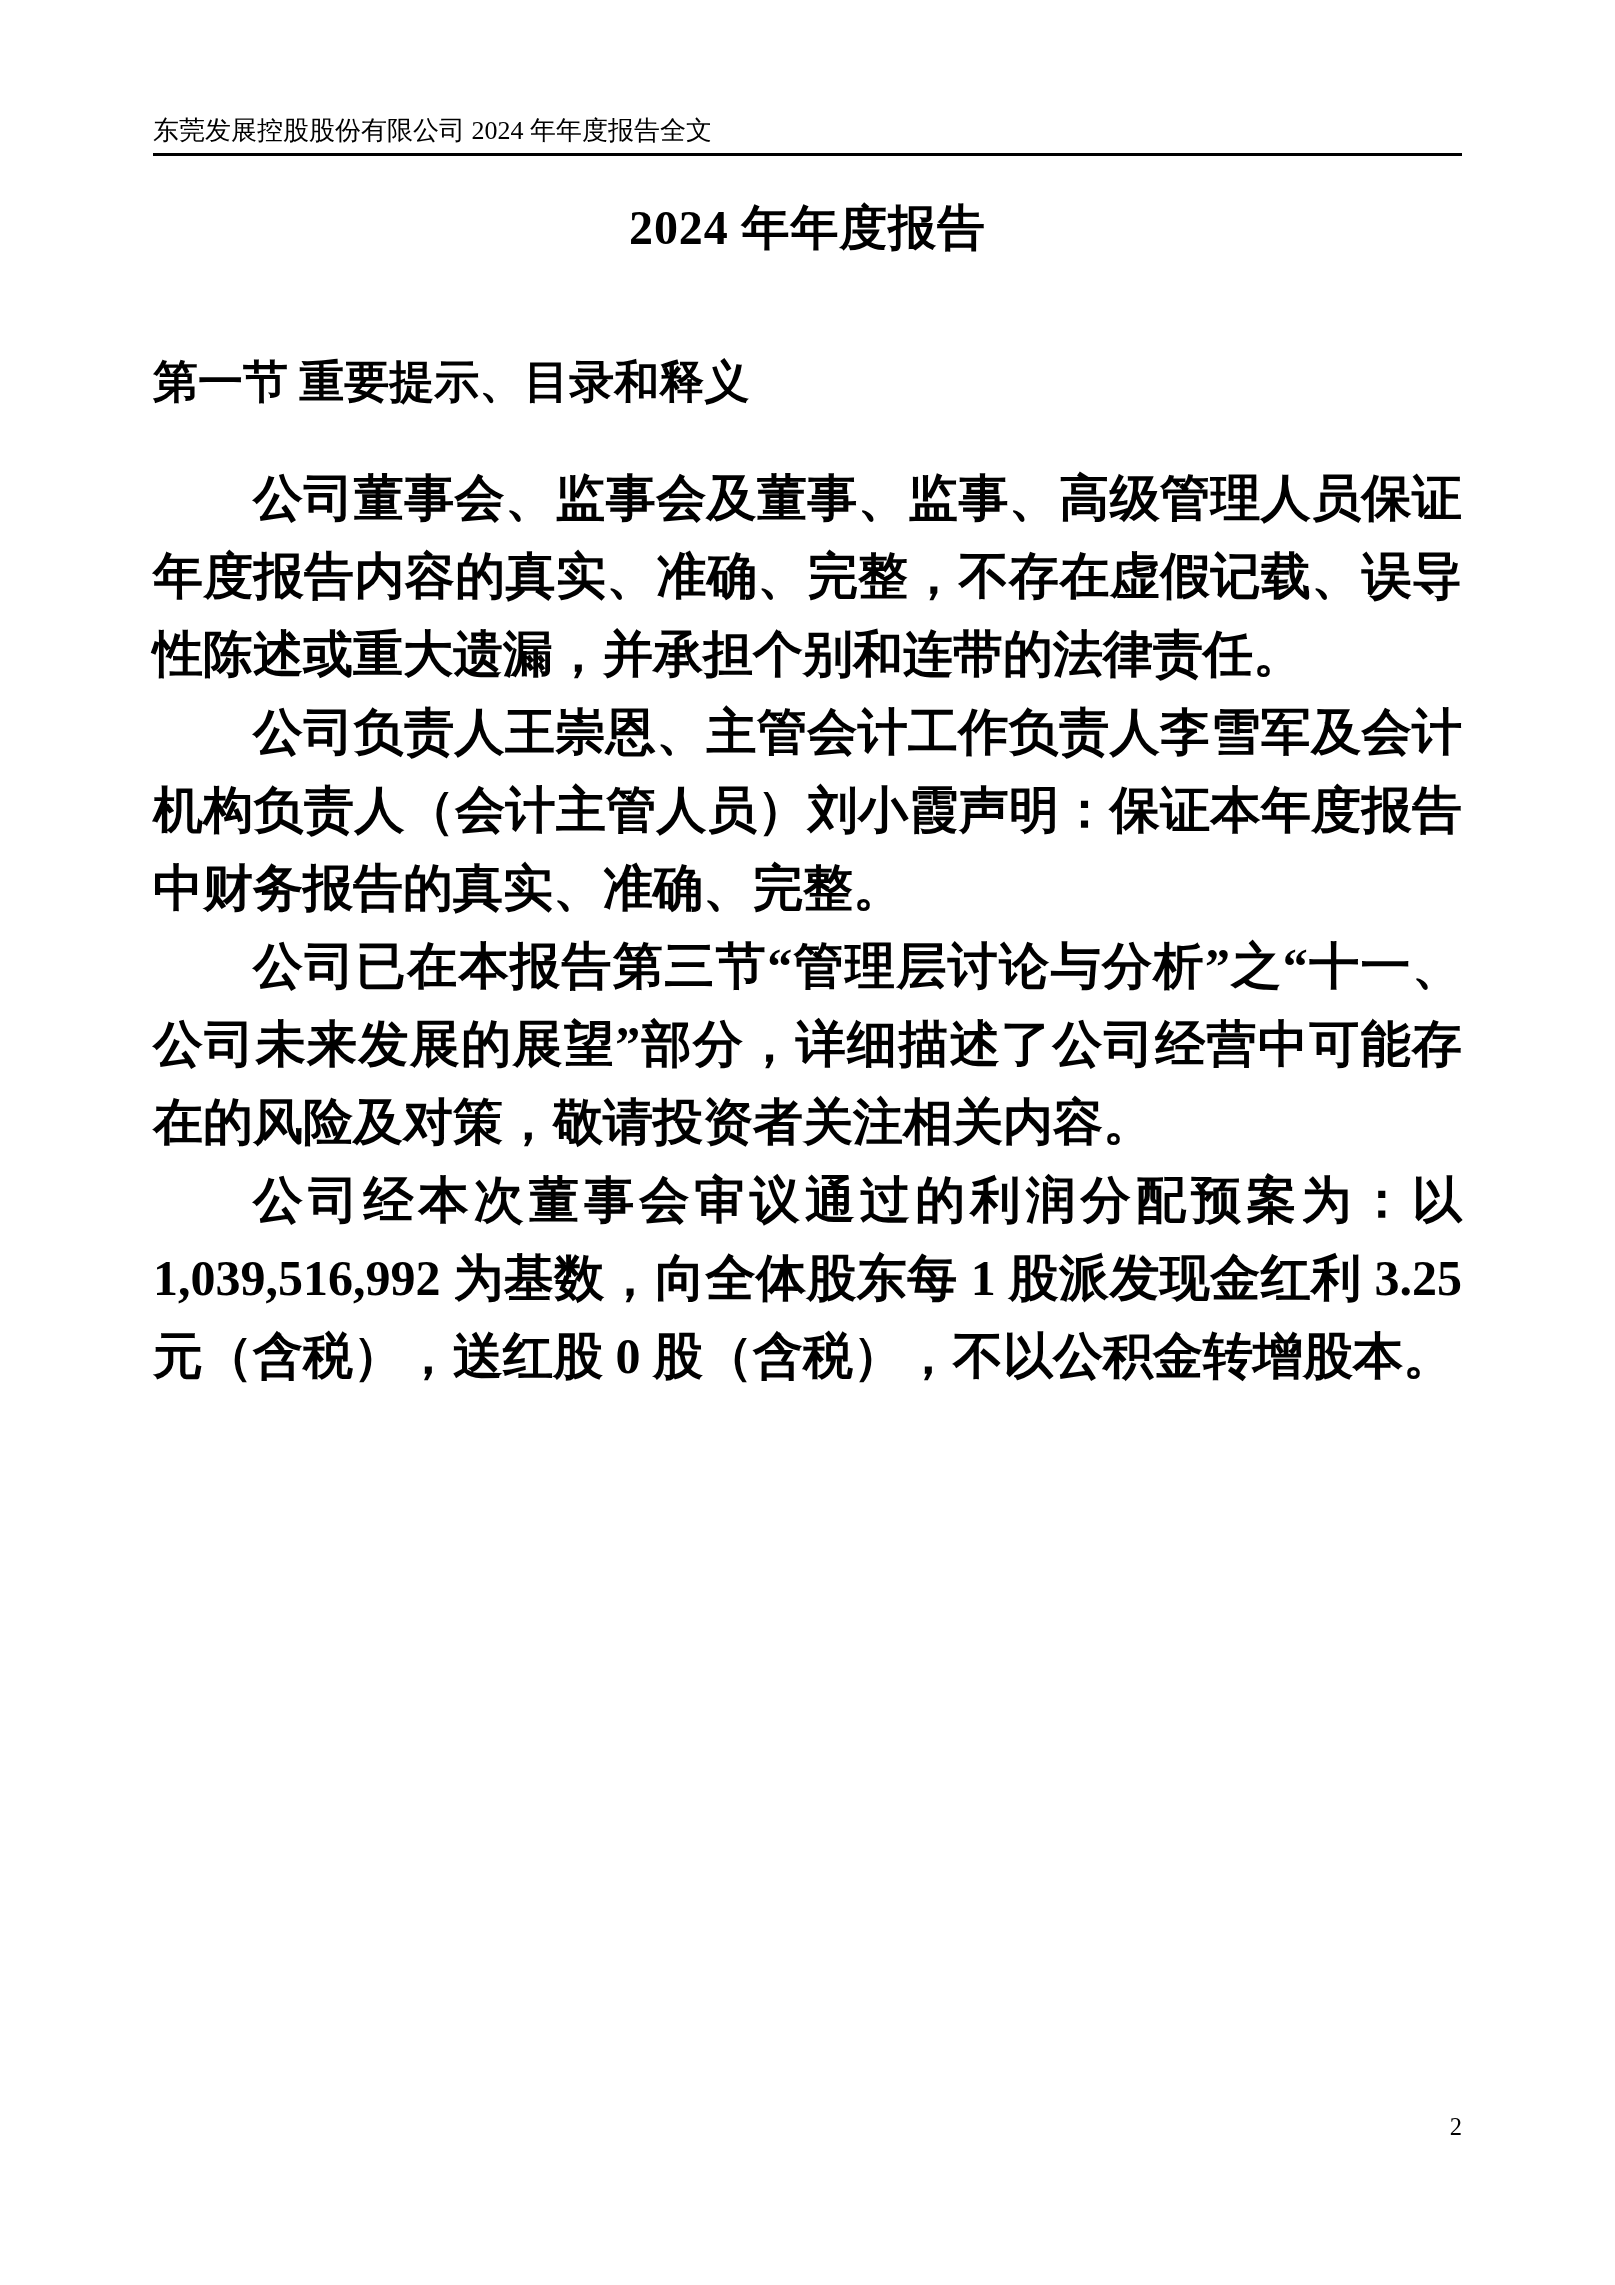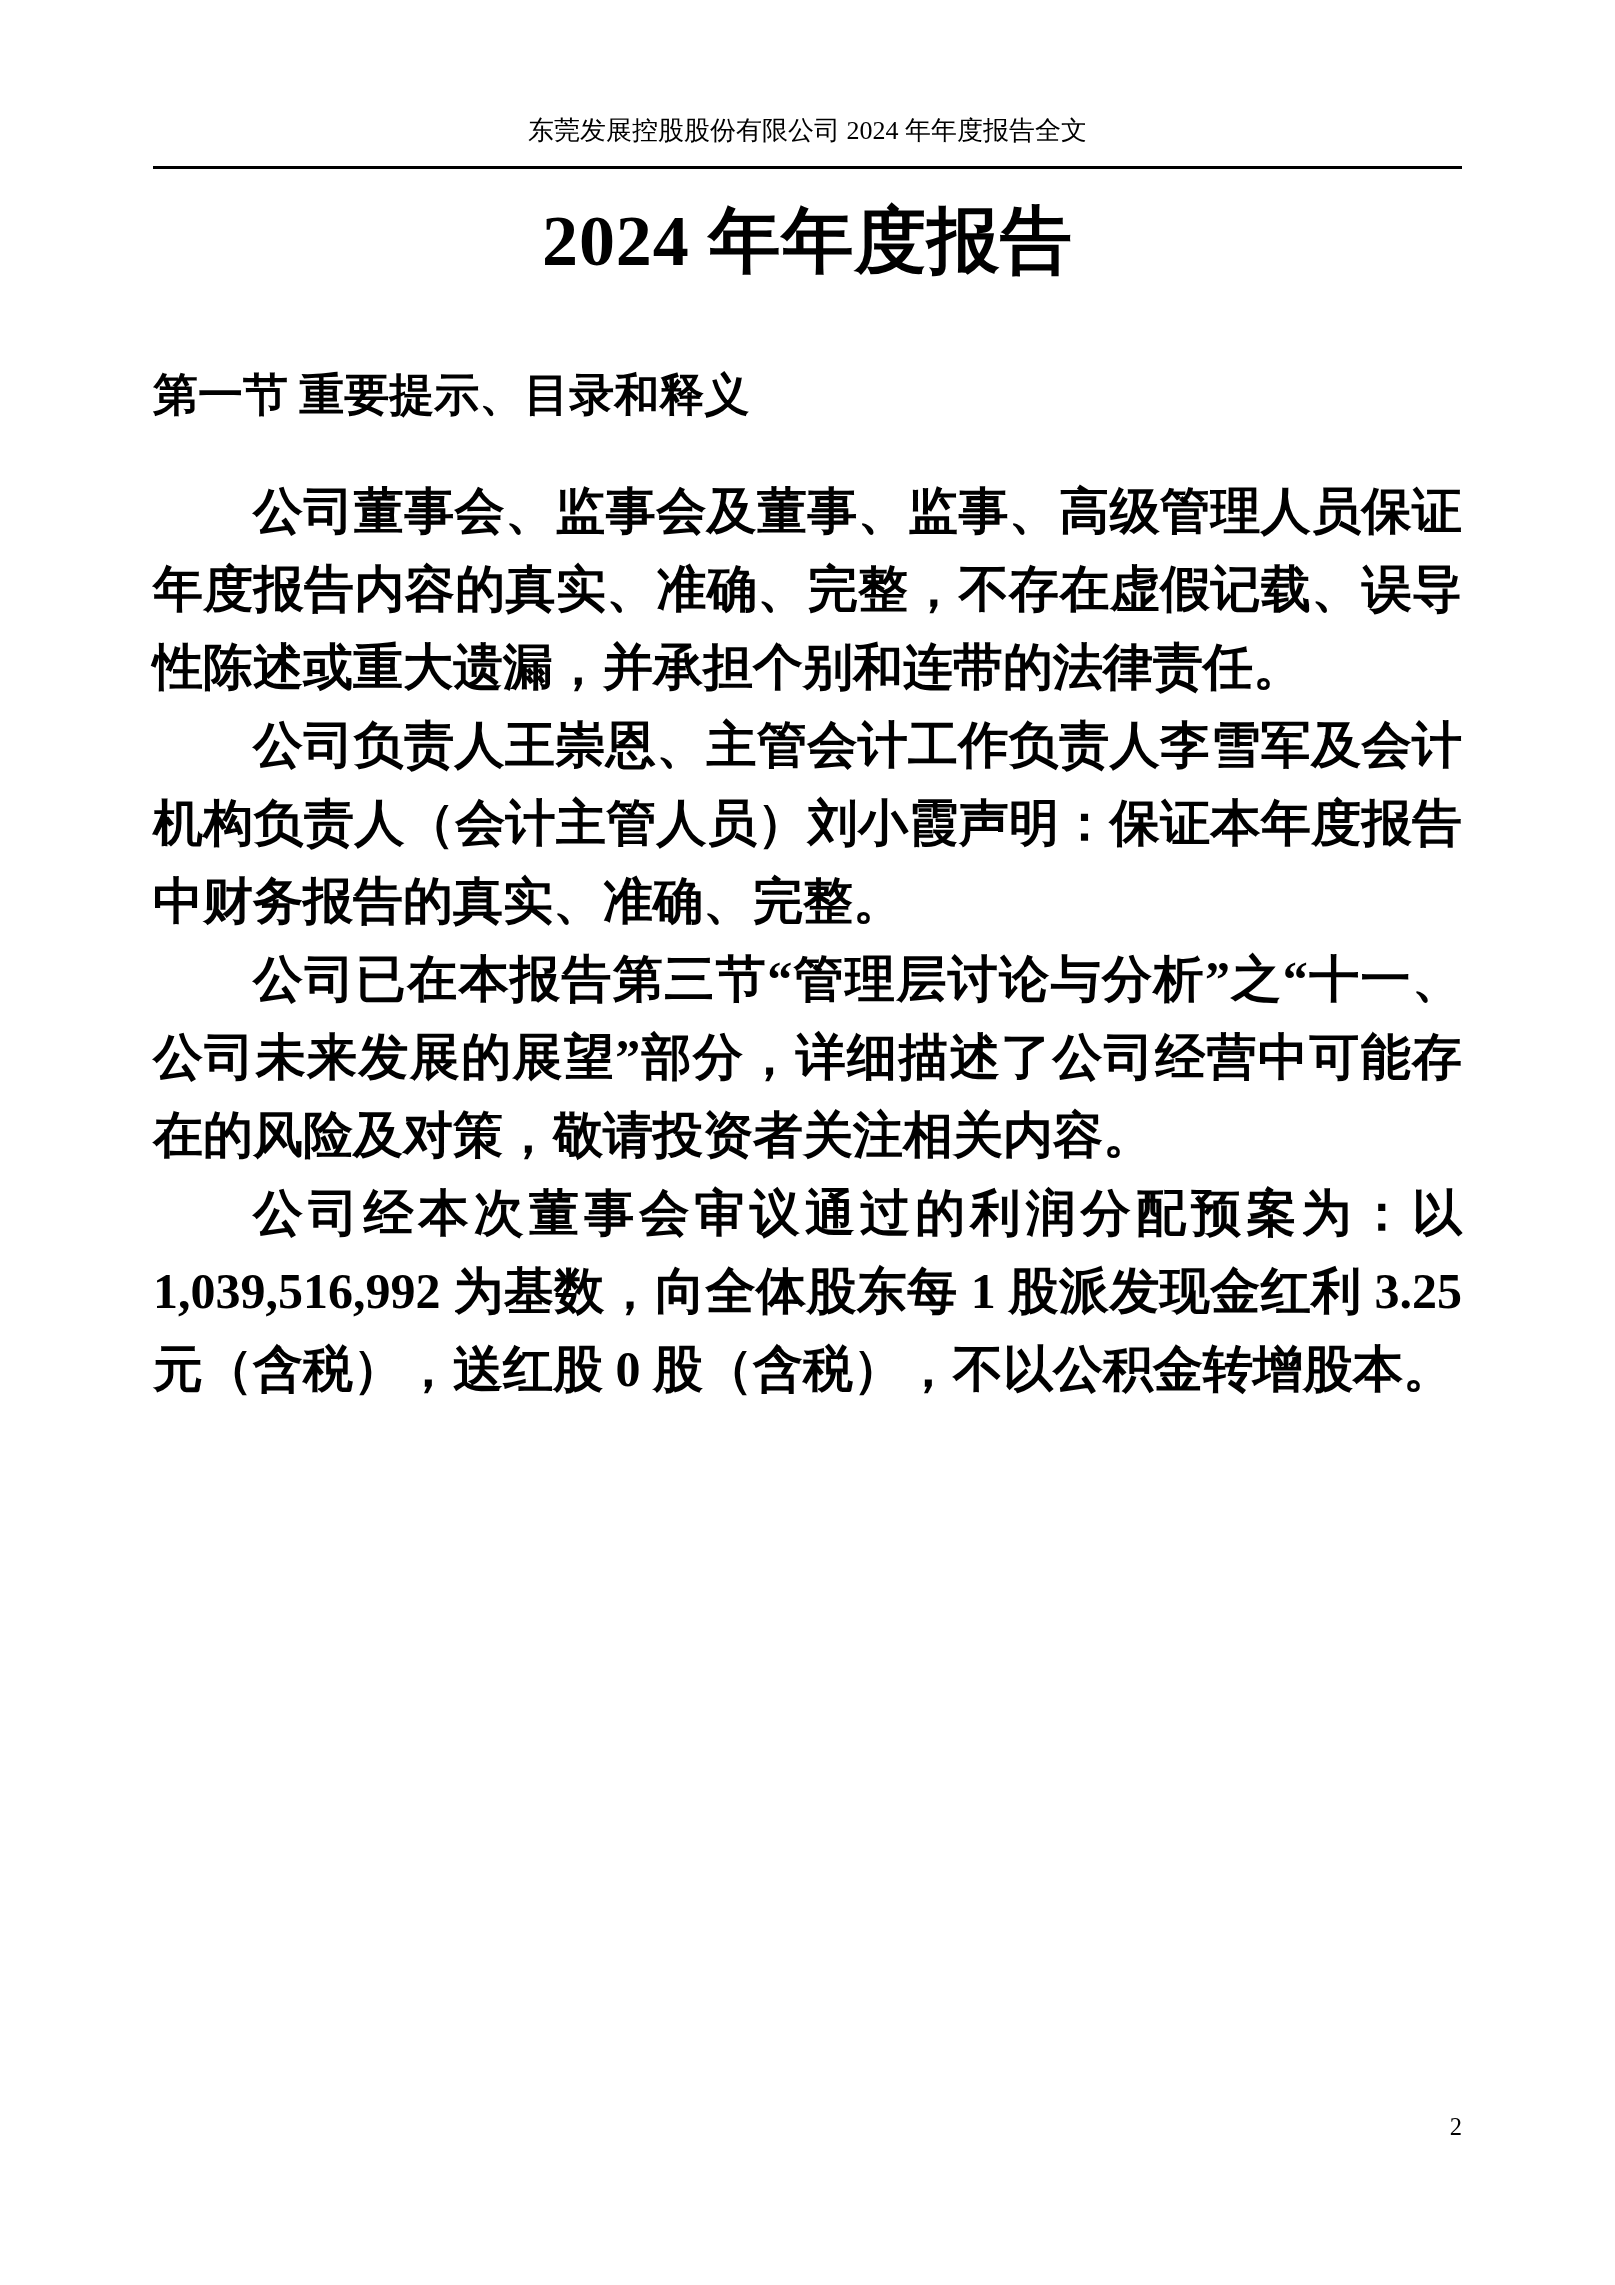--- a/index.html
+++ b/index.html
@@ -15,31 +15,31 @@
     color: #000000;
     font-family: "Liberation Serif", "DejaVu Serif", serif;
     overflow: hidden;
     box-sizing: border-box;
   }
   .content {
     padding: 0 154px 0 153px;
   }
   .doc-header {
     padding-top: 115px;
-    padding-bottom: 20px;
+    padding-bottom: 7px;
     border-bottom: 3.6px solid #000000;
-    text-align: center;
+    text-align: left;
     font-size: 26px;
     line-height: 31px;
     font-weight: normal;
   }
   .doc-title {
     margin: 33px 0 0 0;
     text-align: center;
-    font-size: 72px;
+    font-size: 48px;
     line-height: 78px;
     font-weight: bold;
     letter-spacing: 0.9px;
   }
   .section-heading {
     margin: 87px 0 0 0;
     text-align: left;
     font-size: 45px;
     line-height: 56px;
     font-weight: bold;

